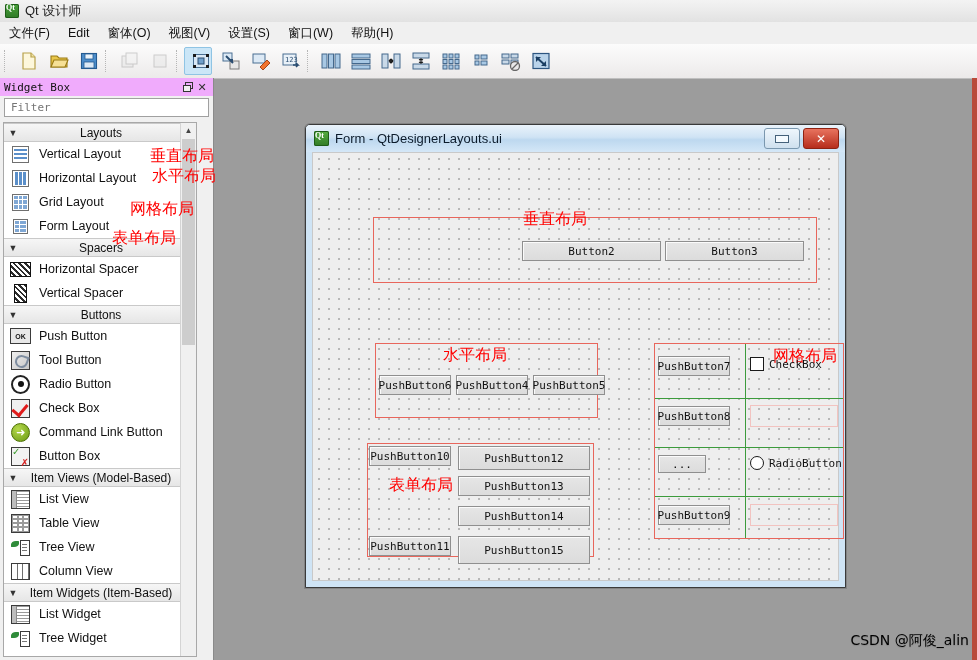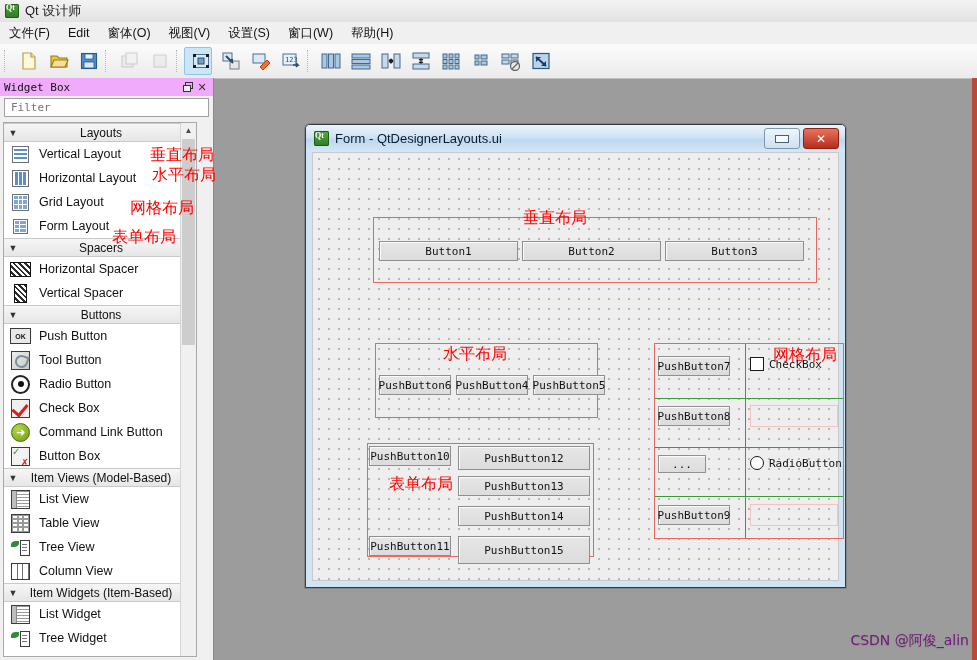--- a/index.html
+++ b/index.html
@@ -223,21 +223,21 @@
     background:linear-gradient(to bottom,#e6e6e6,#dcdcdc);
     border:1px solid #8f8f8f;
     box-shadow:inset 1px 1px 0 #fbfbfb;
     font-family:"DejaVu Sans Mono","Liberation Mono",monospace;
     font-size:11px;color:#111;
     display:flex;align-items:center;justify-content:center;
     white-space:nowrap;
   }
   .anno{
     position:absolute;color:#ff0000;font-size:15px;white-space:nowrap;
-    font-family:Liberation Mono, monospace;line-height:1;
+    font-family:Liberation Serif, serif;line-height:1;
   }
   .anno.big{font-size:16px;}
   .qcheck{
     position:absolute;display:flex;align-items:center;
     font-family:"DejaVu Sans Mono","Liberation Mono",monospace;font-size:11px;color:#111;
   }
   .qcheck .bx{width:12px;height:12px;border:1.5px solid #1a1a1a;background:#fff;
     margin-right:5px;flex:none;}
   .qradio{
     position:absolute;display:flex;align-items:center;
@@ -245,21 +245,21 @@
   }
   .qradio .rd{width:12px;height:12px;border:1.5px solid #1a1a1a;border-radius:50%;
     background:#fff;margin-right:5px;flex:none;}
   .gline-v{position:absolute;width:1px;background:#3c9b3c;}
   .gline-h{position:absolute;height:1px;background:#3c9b3c;}
   .emptycell{position:absolute;border:1px solid #f2c3c0;box-sizing:border-box;}
   
   #sb-annos .anno{font-size:16px;}
   #watermark{
     position:absolute;right:8px;bottom:10px;
-    color:#701a75;font-size:14px;
+    color:#000000;font-size:14px;
     font-family:"DejaVu Sans","Liberation Sans",sans-serif;
     text-shadow:0 1px 1px rgba(0,0,0,.12);
   }
   #right-edge{
     position:absolute;right:0;top:78px;width:5px;height:582px;background:#b94a3a;
   }
 </style>
 </head>
 <body>
 
@@ -653,21 +653,20 @@
     <div class="form-wbtn">
         <span class="mini"></span>
       </div>
     <div class="form-wbtn close">✕</div>
   </div>
 
   <div id="form-canvas">
 
     <div class="lay-box red" style="left:60px;top:64px;width:444px;height:66px;"></div>
     <span class="anno big" style="left:210px;top:58px;">垂直布局</span>
-    <div class="qbtn" style="left:66px;top:88px;width:139px;height:20px;">Button1</div>
     <div class="qbtn" style="left:209px;top:88px;width:139px;height:20px;">Button2</div>
     <div class="qbtn" style="left:352px;top:88px;width:139px;height:20px;">Button3</div>
 
     <div class="lay-box red" style="left:62px;top:190px;width:223px;height:75px;"></div>
     <span class="anno big" style="left:130px;top:194px;">水平布局</span>
     <div class="qbtn" style="left:66px;top:222px;width:72px;height:20px;">PushButton6</div>
     <div class="qbtn" style="left:143px;top:222px;width:72px;height:20px;">PushButton4</div>
     <div class="qbtn" style="left:220px;top:222px;width:72px;height:20px;">PushButton5</div>
 
     <div class="lay-box red" style="left:54px;top:290px;width:227px;height:114px;"></div>

